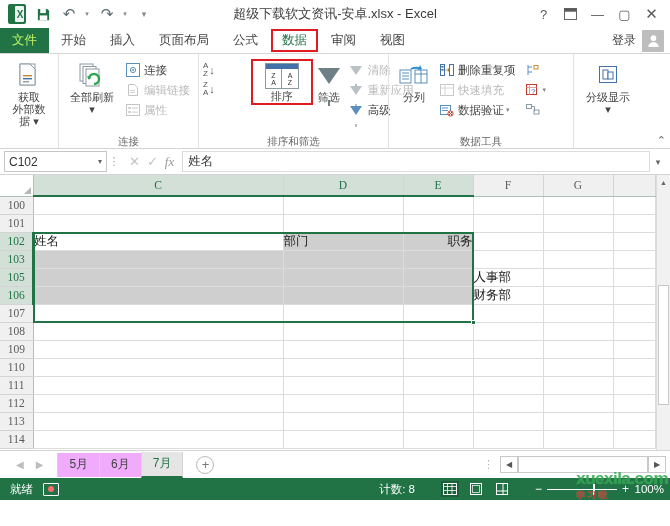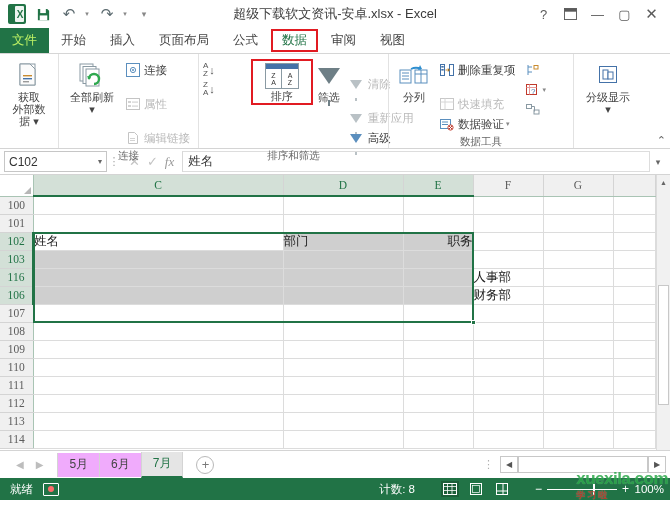--- a/index.html
+++ b/index.html
@@ -90,21 +90,21 @@
     display:flex; flex-direction:column; align-items:center; justify-content:flex-start;
     padding:2px 5px; cursor:pointer; width:58px;
   }
   .bigbtn .ic { height:30px; display:flex;align-items:center;justify-content:center; }
   .bigbtn .lb { font-size:11px; color:#444; text-align:center; line-height:12px; }
   .smallcol { display:flex; flex-direction:column; justify-content:flex-start; padding-top:1px; }
   .smallbtn {
     display:flex; align-items:center; gap:4px; padding:2px 4px; cursor:pointer;
     font-size:11.5px; color:#444; height:20px; white-space:nowrap;
   }
-  .smallbtn.disabled { color:#b9b9b9;margin-top:14px; }
+  .smallbtn.disabled { color:#b9b9b9; }
   .sq { width:15px;height:15px; display:flex;align-items:center;justify-content:center; }
 
   .sortbox {
     border:2px solid #e11b22; padding:0px 6px; display:flex;flex-direction:column;
     align-items:center; margin-top:0px;margin-left:36px;
   }
   .az-col { display:flex; flex-direction:column; gap:3px; padding-top:3px; }
   .az-btn { display:flex;align-items:center; font-size:10px; color:#555; cursor:pointer;
             line-height:10px; gap:1px; }
   .azstack{display:flex;flex-direction:column;font-size:8px;line-height:8px;}
@@ -290,20 +290,29 @@
 
 <div class="tabstrip">
   <div class="tab-file">文件</div>
   <div class="tab">开始</div>
   <div class="tab">插入</div>
   <div class="tab">页面布局</div>
   <div class="tab">公式</div>
   <div class="tab marked">数据</div>
   <div class="tab">审阅</div>
   <div class="tab">视图</div>
+  <div class="signin">
+    <div class="signin-txt">登录</div>
+    <div class="avatar">
+      <svg width="15" height="15" viewBox="0 0 16 16">
+          <circle cx="8" cy="5.5" r="3" fill="#fff"></circle>
+          <path d="M2.5 15c0-3.2 2.5-5.2 5.5-5.2s5.5 2 5.5 5.2z" fill="#fff"></path>
+        </svg>
+    </div>
+  </div>
 </div>
 
 <div class="ribbon">
 
   <div class="rgroup" style="width:58px">
     <div class="rgroup-body">
       <div class="bigbtn">
         <div class="ic">
           <svg width="24" height="26" viewBox="0 0 24 26">
               <rect x="3" y="1" width="15" height="21" fill="#fff" stroke="#8a9aa3"></rect>
@@ -342,37 +351,37 @@
                 <rect x="0.5" y="0.5" width="13" height="13" fill="#fff" stroke="#5b8fbe"></rect>
                 <circle cx="7" cy="7" r="2.6" fill="none" stroke="#5b8fbe"></circle>
                 <circle cx="7" cy="7" r="1" fill="#5b8fbe"></circle>
               </svg>
           </span>
           <span>连接</span>
         </div>
         <div class="smallbtn disabled">
           <span class="sq">
             <svg width="14" height="14" viewBox="0 0 14 14">
+                <path d="M2.5 1.5h6l3 3v8h-9z" fill="#fff" stroke="#c4c4c4"></path>
+                <path d="M4 7.5h5M4 9.5h5" stroke="#d3d3d3"></path>
+              </svg>
+          </span>
+          <span>编辑链接</span>
+        </div>
+        <div class="smallbtn disabled">
+          <span class="sq">
+            <svg width="14" height="14" viewBox="0 0 14 14">
                 <rect x="0.5" y="1.5" width="13" height="11" fill="#fff" stroke="#c4c4c4"></rect>
                 <rect x="2" y="4" width="3" height="2" fill="#d3d3d3"></rect>
                 <rect x="6" y="4.5" width="6" height="1.2" fill="#d3d3d3"></rect>
                 <rect x="2" y="8" width="3" height="2" fill="#d3d3d3"></rect>
                 <rect x="6" y="8.5" width="6" height="1.2" fill="#d3d3d3"></rect>
               </svg>
           </span>
           <span>属性</span>
-        </div>
-        <div class="smallbtn disabled">
-          <span class="sq">
-            <svg width="14" height="14" viewBox="0 0 14 14">
-                <path d="M2.5 1.5h6l3 3v8h-9z" fill="#fff" stroke="#c4c4c4"></path>
-                <path d="M4 7.5h5M4 9.5h5" stroke="#d3d3d3"></path>
-              </svg>
-          </span>
-          <span>编辑链接</span>
         </div>
       </div>
     </div>
     <div class="rgroup-label">连接</div>
   </div>
 
   <div class="rgroup" style="width:190px">
     <div class="rgroup-body">
       <div class="az-col">
         <div class="az-btn">
@@ -600,21 +609,21 @@
     <tr>
       <td class="rhead sel">103</td>
       <td class="cell selfill"></td>
       <td class="cell selfill"></td>
       <td class="cell selfill"></td>
       <td class="cell"></td>
       <td class="cell"></td>
       <td class="cell"></td>
     </tr>
     <tr>
-      <td class="rhead sel">116</td>
+      <td class="rhead sel">105</td>
       <td class="cell selfill"></td>
       <td class="cell selfill"></td>
       <td class="cell selfill"></td>
       <td class="cell">人事部</td>
       <td class="cell"></td>
       <td class="cell"></td>
     </tr>
     <tr>
       <td class="rhead sel">106</td>
       <td class="cell selfill"></td>

